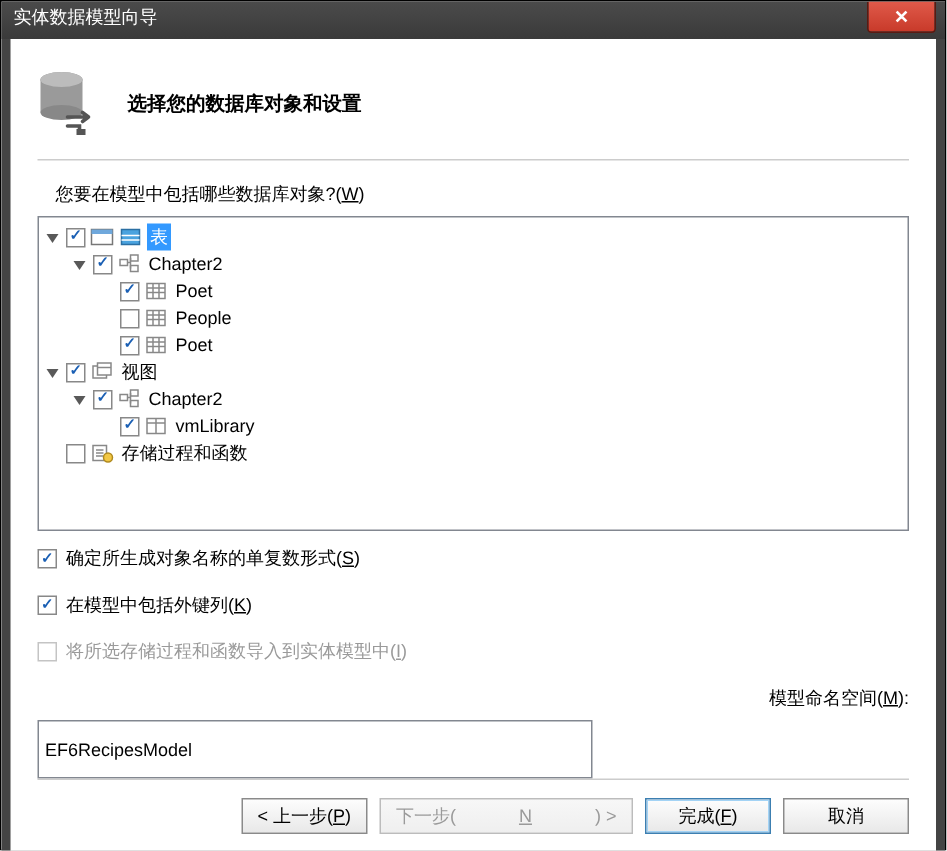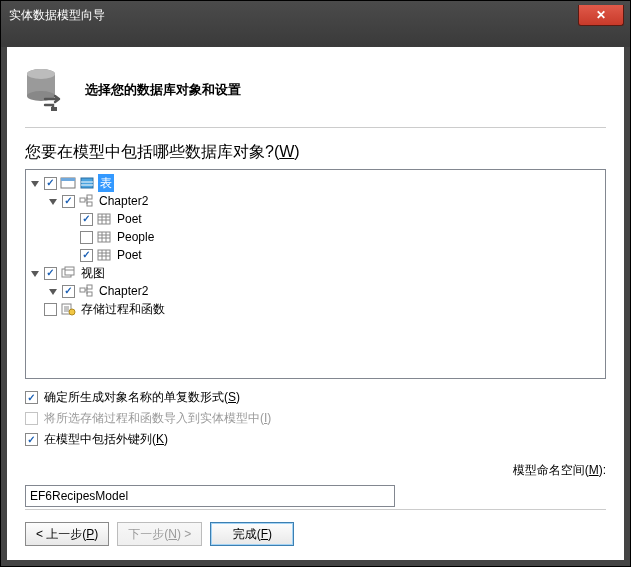--- a/index.html
+++ b/index.html
@@ -1,50 +1,50 @@
 <!DOCTYPE html>
 <html><head>
 <meta charset="utf-8">
 <style>
   html,body{margin:0;padding:0;font-family:"Microsoft YaHei","Segoe UI",Tahoma,sans-serif;font-size:12px;color:#000;background:#fff;}
   .window{width:631px;height:567px;box-sizing:border-box;border:1px solid #000;background:#fff;display:flex;flex-direction:column;}
-  .titlebar{height:28px;background:linear-gradient(#4b4b4b,#3a3a3a);display:flex;align-items:center;justify-content:space-between;padding:0 0 18px 8px;color:#fff;}
+  .titlebar{height:28px;background:linear-gradient(#4b4b4b,#3a3a3a);display:flex;align-items:center;justify-content:space-between;padding:0 0 4px 8px;color:#fff;}
   .titlebar-title{font-size:12px;}
   .close-btn{width:44px;height:20px;background:linear-gradient(#e05a4a,#c83a2a);border:1px solid #5a1a12;border-top:none;border-radius:0 0 3px 3px;display:flex;align-items:center;justify-content:center;margin-right:6px;color:#fff;font-weight:bold;font-family:Arial;cursor:default;}
   .client{flex:1;background:#fff;border:6px solid #444;border-top:none;padding:14px 18px 14px 18px;display:flex;flex-direction:column;box-sizing:border-box;}
   .header{display:flex;align-items:center;gap:18px;padding:6px 0 14px 0;}
   .header-title{font-size:13px;font-weight:bold;}
   .db-icon{width:42px;height:46px;}
   .divider{height:1px;background:#ccc;margin:0 0 10px 0;}
-  .prompt{font-size:16px;margin:4px 0 6px 0;}
+  .prompt{font-size:12px;margin:4px 0 6px 12px;}
   .underline{text-decoration:underline;}
   .tree-box{border:1px solid #828790;height:200px;overflow:auto;padding:4px 2px;background:#fff;}
   .tree ul{list-style:none;margin:0;padding-left:18px;}
   .tree>ul{padding-left:2px;}
   .tree li{line-height:18px;white-space:nowrap;}
   .row{display:flex;align-items:center;gap:3px;}
   .exp{width:11px;height:11px;display:inline-flex;align-items:center;justify-content:center;cursor:default;}
   .exp svg{display:block;}
   .exp.blank{visibility:hidden;}
   .cb{width:13px;height:13px;border:1px solid #888;background:#fff;display:inline-flex;align-items:center;justify-content:center;box-sizing:border-box;cursor:default;}
   .cb.checked::after{content:"✓";font-size:10px;line-height:10px;color:#1a5fb4;font-weight:bold;}
   .node-icon{width:16px;height:16px;display:inline-flex;align-items:center;justify-content:center;}
   .node-label{padding:0 2px;}
   .node-label.sel{background:#3399ff;color:#fff;}
-  .opts{margin-top:10px;display:flex;flex-direction:column;gap:4px;}
+  .opts{margin-top:10px;display:flex;flex-direction:column;gap:14px;}
   .opt{display:flex;align-items:center;gap:6px;}
   .opt.disabled{color:#9a9a9a;}
   .field-label{margin-top:14px;margin-bottom:6px;text-align:right;}
-  .text-input{width:370px;height:22px;border:1px solid #828790;padding:2px 4px;font-family:inherit;font-size:12px;box-sizing:border-box;}
+  .text-input{width:370px;height:39px;border:1px solid #828790;padding:2px 4px;font-family:inherit;font-size:12px;box-sizing:border-box;}
   .spacer{flex:1;}
   .footer-sep{height:1px;background:#ccc;margin:0 0 12px 0;}
-  .buttons{display:flex;justify-content:flex-start;gap:8px;}
+  .buttons{display:flex;justify-content:flex-end;gap:8px;}
   .btn{min-width:84px;height:24px;border:1px solid #8a8a8a;background:linear-gradient(#fdfdfd,#e8e8e8);font-family:inherit;font-size:12px;cursor:default;display:flex;align-items:center;justify-content:center;padding:0 10px;box-sizing:border-box;}
   .btn.default{border:1px solid #3c7fb1;box-shadow:0 0 0 1px #a3d3f5 inset;}
-  .btn.disabled{color:#9a9a9a;border-color:#bcbcbc;background:linear-gradient(#f7f7f7,#efefef);}
+  .btn.disabled{color:#9a9a9a;border-color:#bcbcbc;background:linear-gradient(#f7f7f7,#efefef);gap:42px;}
 </style>
 </head>
 <body>
 
 <div class="window">
   <div class="titlebar">
     <span class="titlebar-title">实体数据模型向导</span>
     <div class="close-btn">
       <span>✕</span>
     </div>
@@ -199,20 +199,36 @@
                 <span class="node-icon">
                     <svg width="16" height="16">
                       <rect x="2" y="5" width="5" height="4" fill="#fff" stroke="#888"></rect>
                       <rect x="9" y="2" width="5" height="4" fill="#fff" stroke="#888"></rect>
                       <rect x="9" y="9" width="5" height="4" fill="#fff" stroke="#888"></rect>
                       <path d="M7 7 H9 M9 4 V11" stroke="#888" fill="none"></path>
                     </svg>
                   </span>
                 <span class="node-label">Chapter2</span>
               </div>
+              <ul>
+                <li>
+                    <div class="row">
+                  <span class="exp blank"></span>
+                  <span class="cb checked"></span>
+                  <span class="node-icon">
+                        <svg width="16" height="16">
+                          <rect x="2" y="3" width="12" height="10" fill="#fff" stroke="#888"></rect>
+                          <line x1="2" y1="6" x2="14" y2="6" stroke="#888"></line>
+                          <line x1="8" y1="3" x2="8" y2="13" stroke="#888"></line>
+                        </svg>
+                      </span>
+                  <span class="node-label">vmLibrary</span>
+                </div>
+                  </li>
+              </ul>
             </li>
           </ul>
         </li>
 
         <li>
           <div class="row">
             <span class="exp blank"></span>
             <span class="cb"></span>
             <span class="node-icon">
                 <svg width="16" height="16">
@@ -227,27 +243,27 @@
           </div>
         </li>
       </ul>
     </div>
 
     <div class="opts">
       <label class="opt">
         <span class="cb checked"></span>
         <span><span>确定所生成对象名称的单复数形式(</span><span class="underline">S</span><span>)</span></span>
       </label>
+      <label class="opt">
+        <span class="cb checked"></span>
+        <span><span>在模型中包括外键列(</span><span class="underline">K</span><span>)</span></span>
+      </label>
       <label class="opt disabled">
         <span class="cb" style="border-color:#c4c4c4"></span>
         <span><span>将所选存储过程和函数导入到实体模型中(</span><span class="underline">I</span><span>)</span></span>
-      </label>
-      <label class="opt">
-        <span class="cb checked"></span>
-        <span><span>在模型中包括外键列(</span><span class="underline">K</span><span>)</span></span>
       </label>
     </div>
 
     <div class="field-label">
       <span>模型命名空间(</span><span class="underline">M</span><span>):</span>
     </div>
     <input class="text-input" type="text" value="EF6RecipesModel" style="">
 
     <div class="spacer"></div>
     <div class="footer-sep"></div>
@@ -261,16 +277,19 @@
       <div class="btn disabled">
         <span>下一步(</span>
           <span class="underline">N</span>
           <span>) &gt;</span>
       </div>
       <div class="btn default">
         <span>完成(</span>
           <span class="underline">F</span>
           <span>)</span>
       </div>
+      <div class="btn">
+        <span>取消</span>
+      </div>
     </div>
 
   </div>
 </div>
 
 </body></html>

